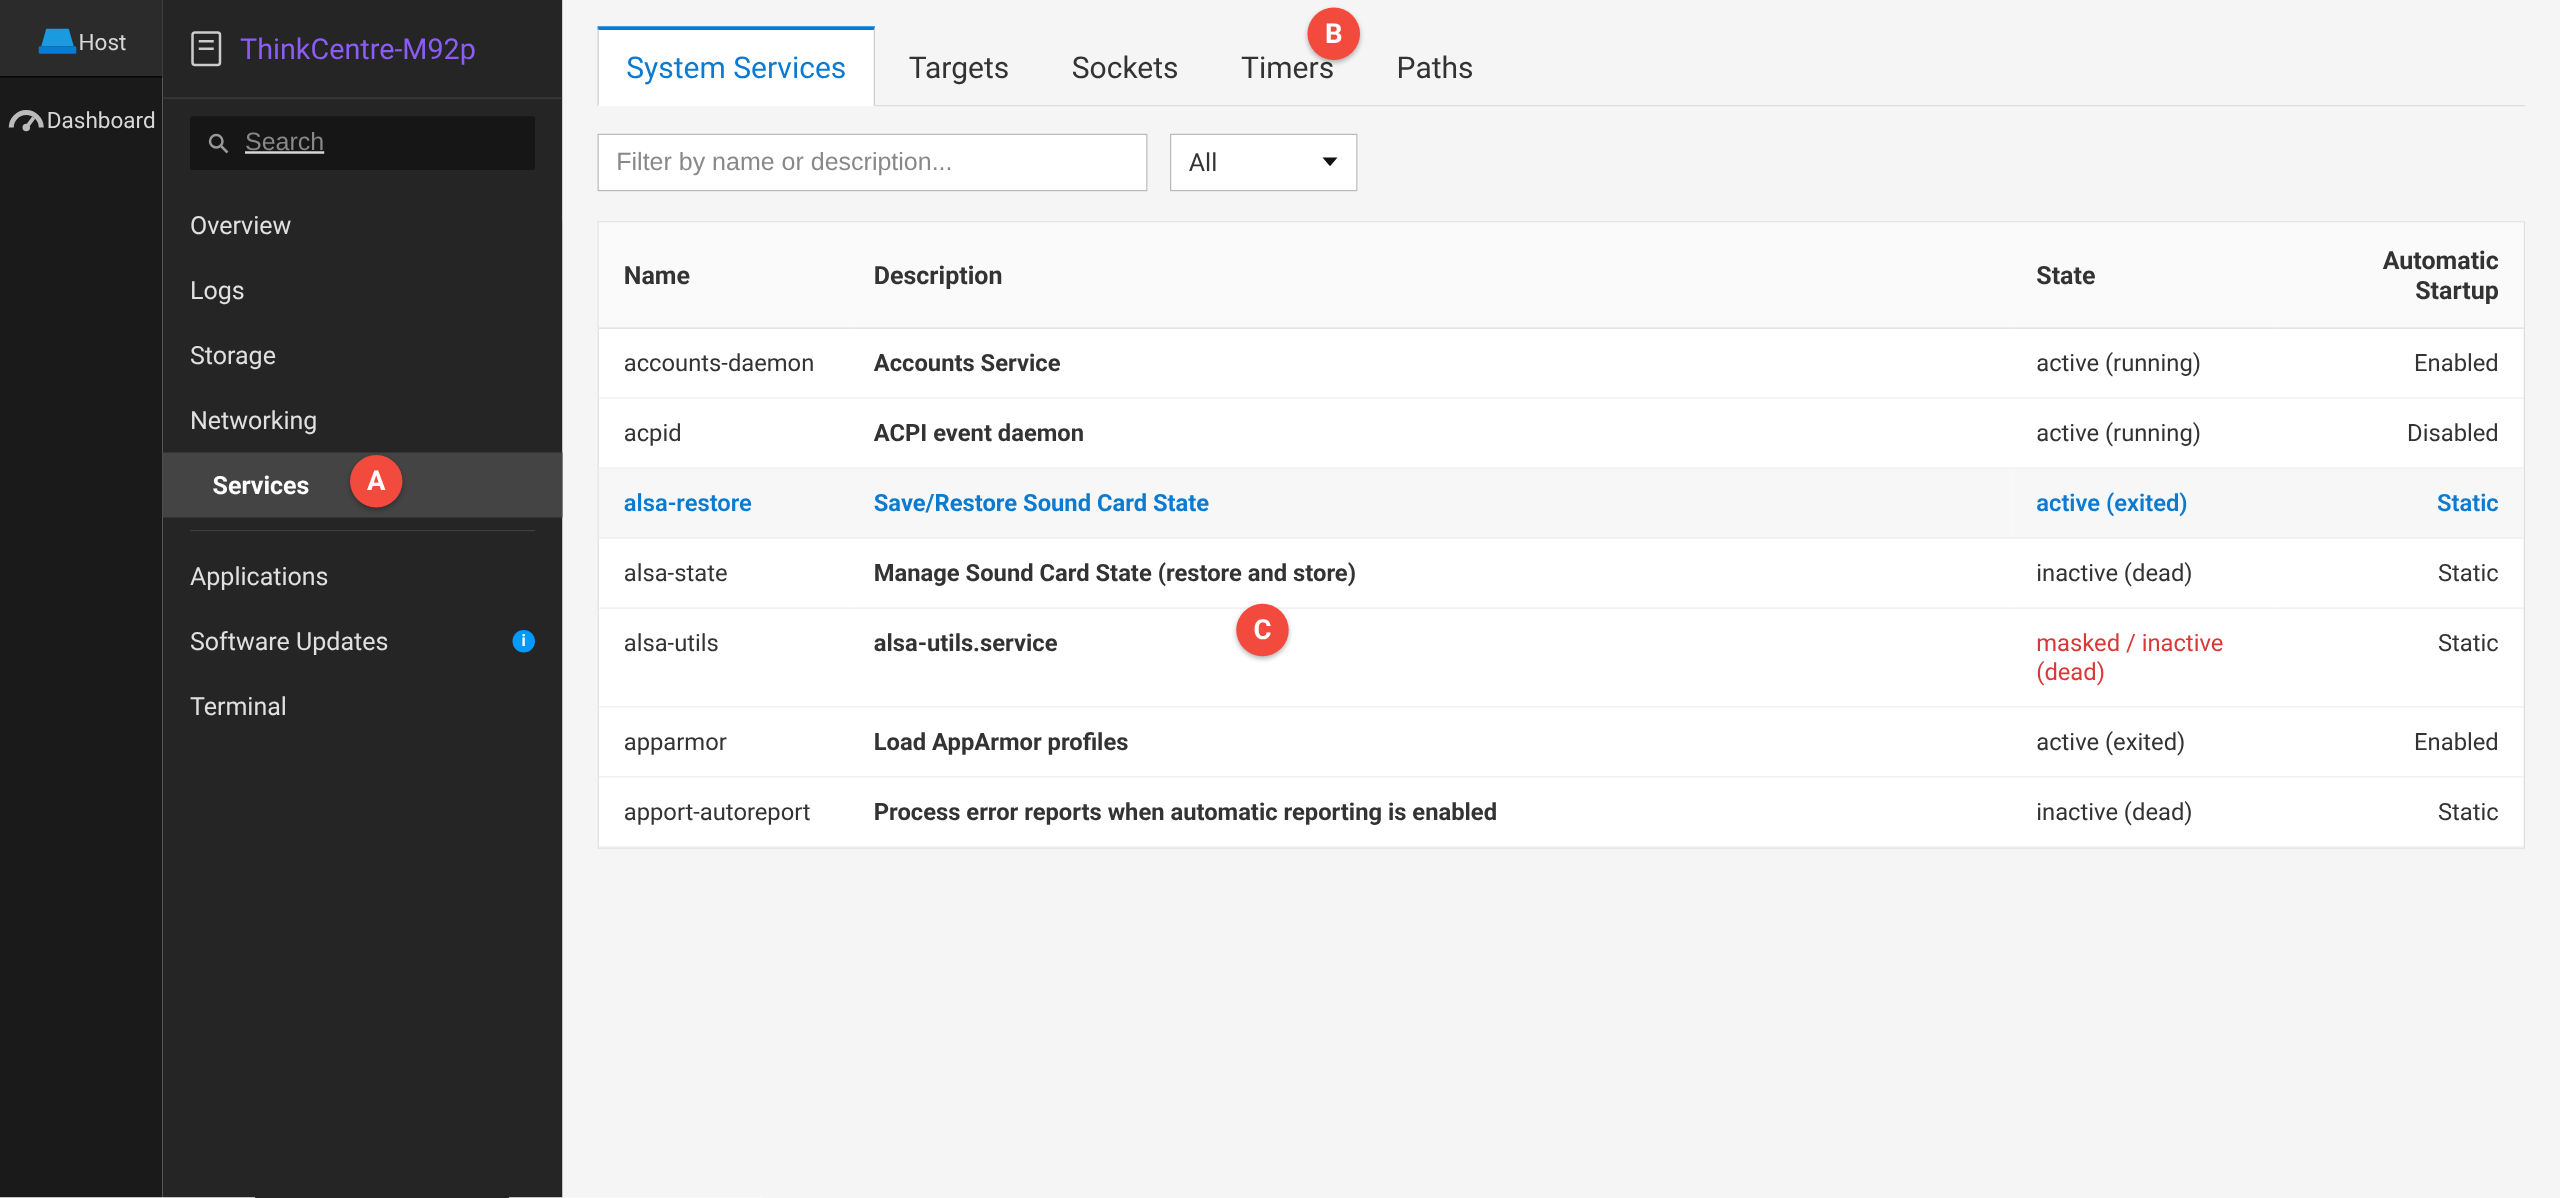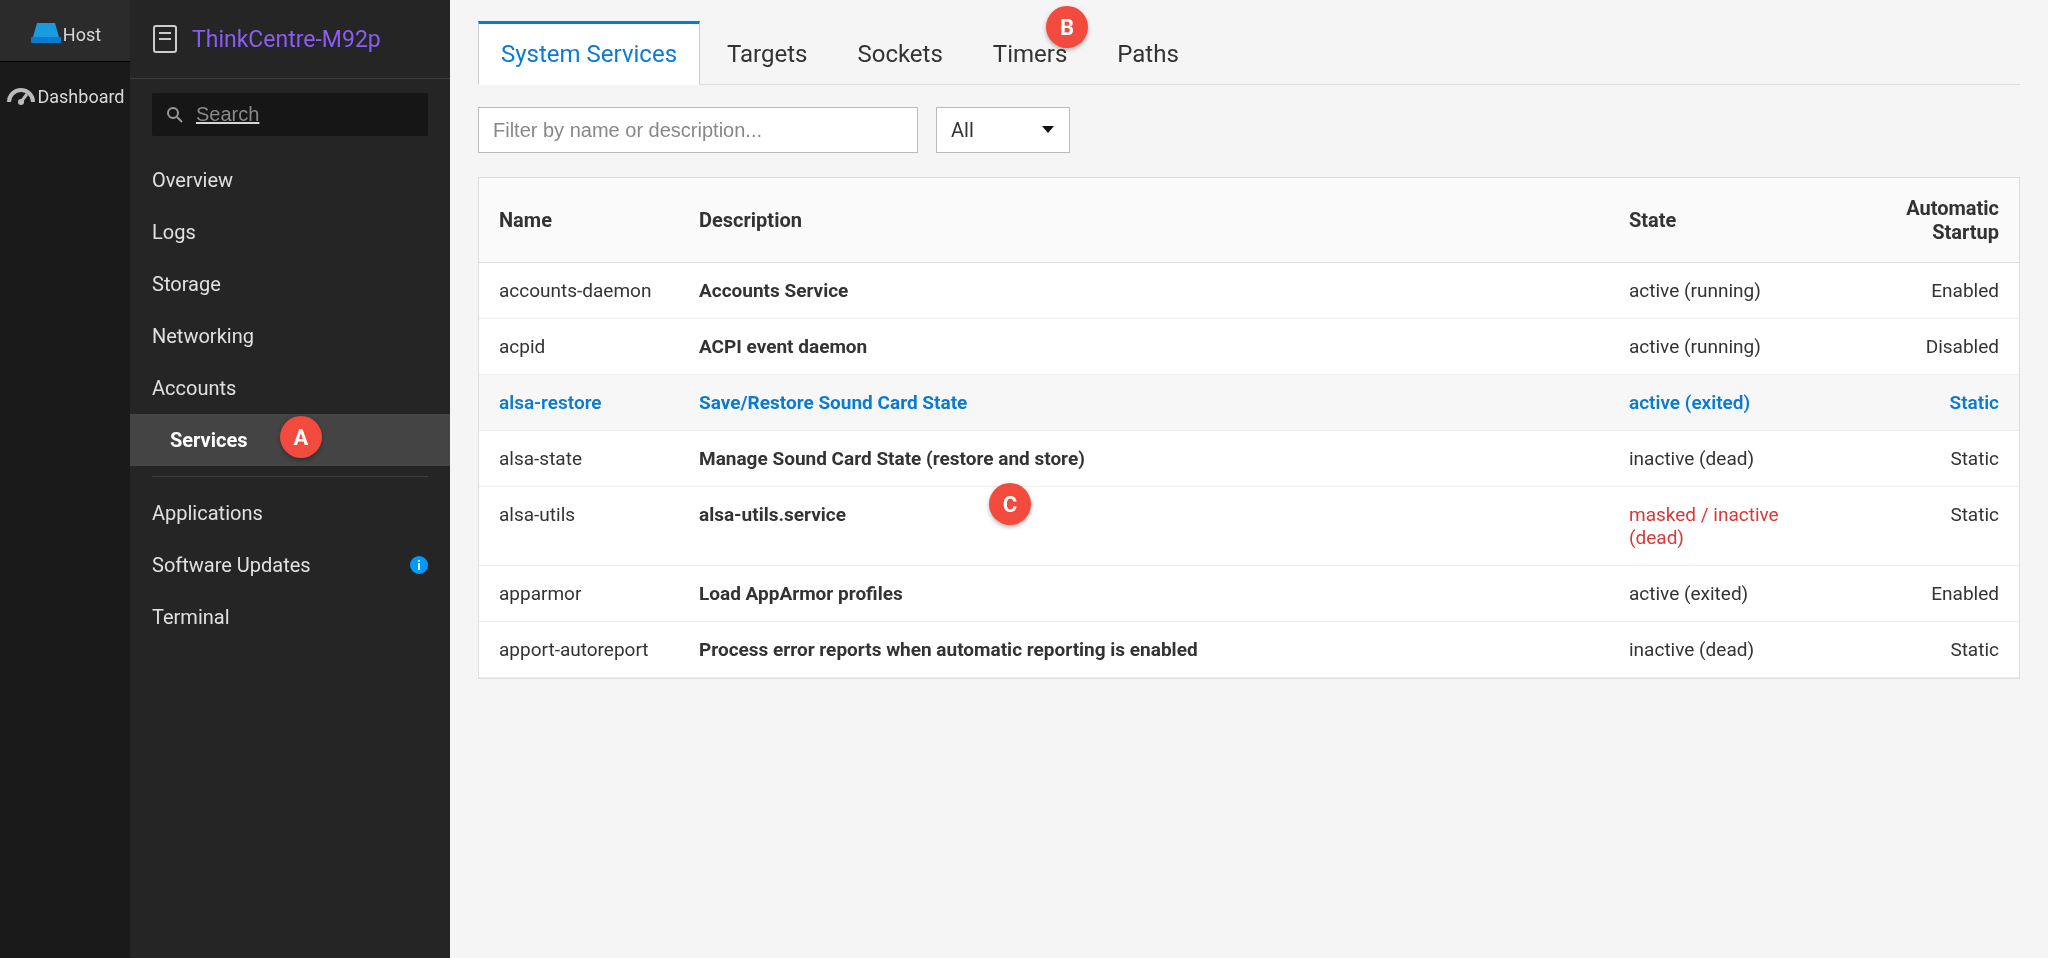--- a/index.html
+++ b/index.html
@@ -132,21 +132,21 @@
     flex: 0 0 440px;
     border: 1px solid #bbb;
     background: #fff;
     font-size: 20px;
     padding: 10px 14px;
     color: #333;
     outline: none;
   }
   .filter-input::placeholder { color: #888; }
   .filter-select {
-    width: 134px;
+    width: 150px;
     border: 1px solid #bbb;
     background: #fff;
     font-size: 20px;
     padding: 10px 14px;
     display: flex;
     align-items: center;
     justify-content: space-between;
     cursor: pointer;
   }
 
@@ -253,23 +253,20 @@
         </div>
       <div class="nav-item">
           <span>Logs</span>
         </div>
       <div class="nav-item">
           <span>Storage</span>
         </div>
       <div class="nav-item">
           <span>Networking</span>
         </div>
-      <div class="nav-item">
-          <span>Accounts</span>
-        </div>
       <div class="nav-item active relwrap">
         <span>Services</span>
         <div class="marker" style="position:absolute; left:150px; top:2px;">A</div>
       </div>
       <div class="nav-divider"></div>
       <div class="nav-item">
           <span>Applications</span>
         </div>
       <div class="nav-item">
         <span>Software Updates</span>

